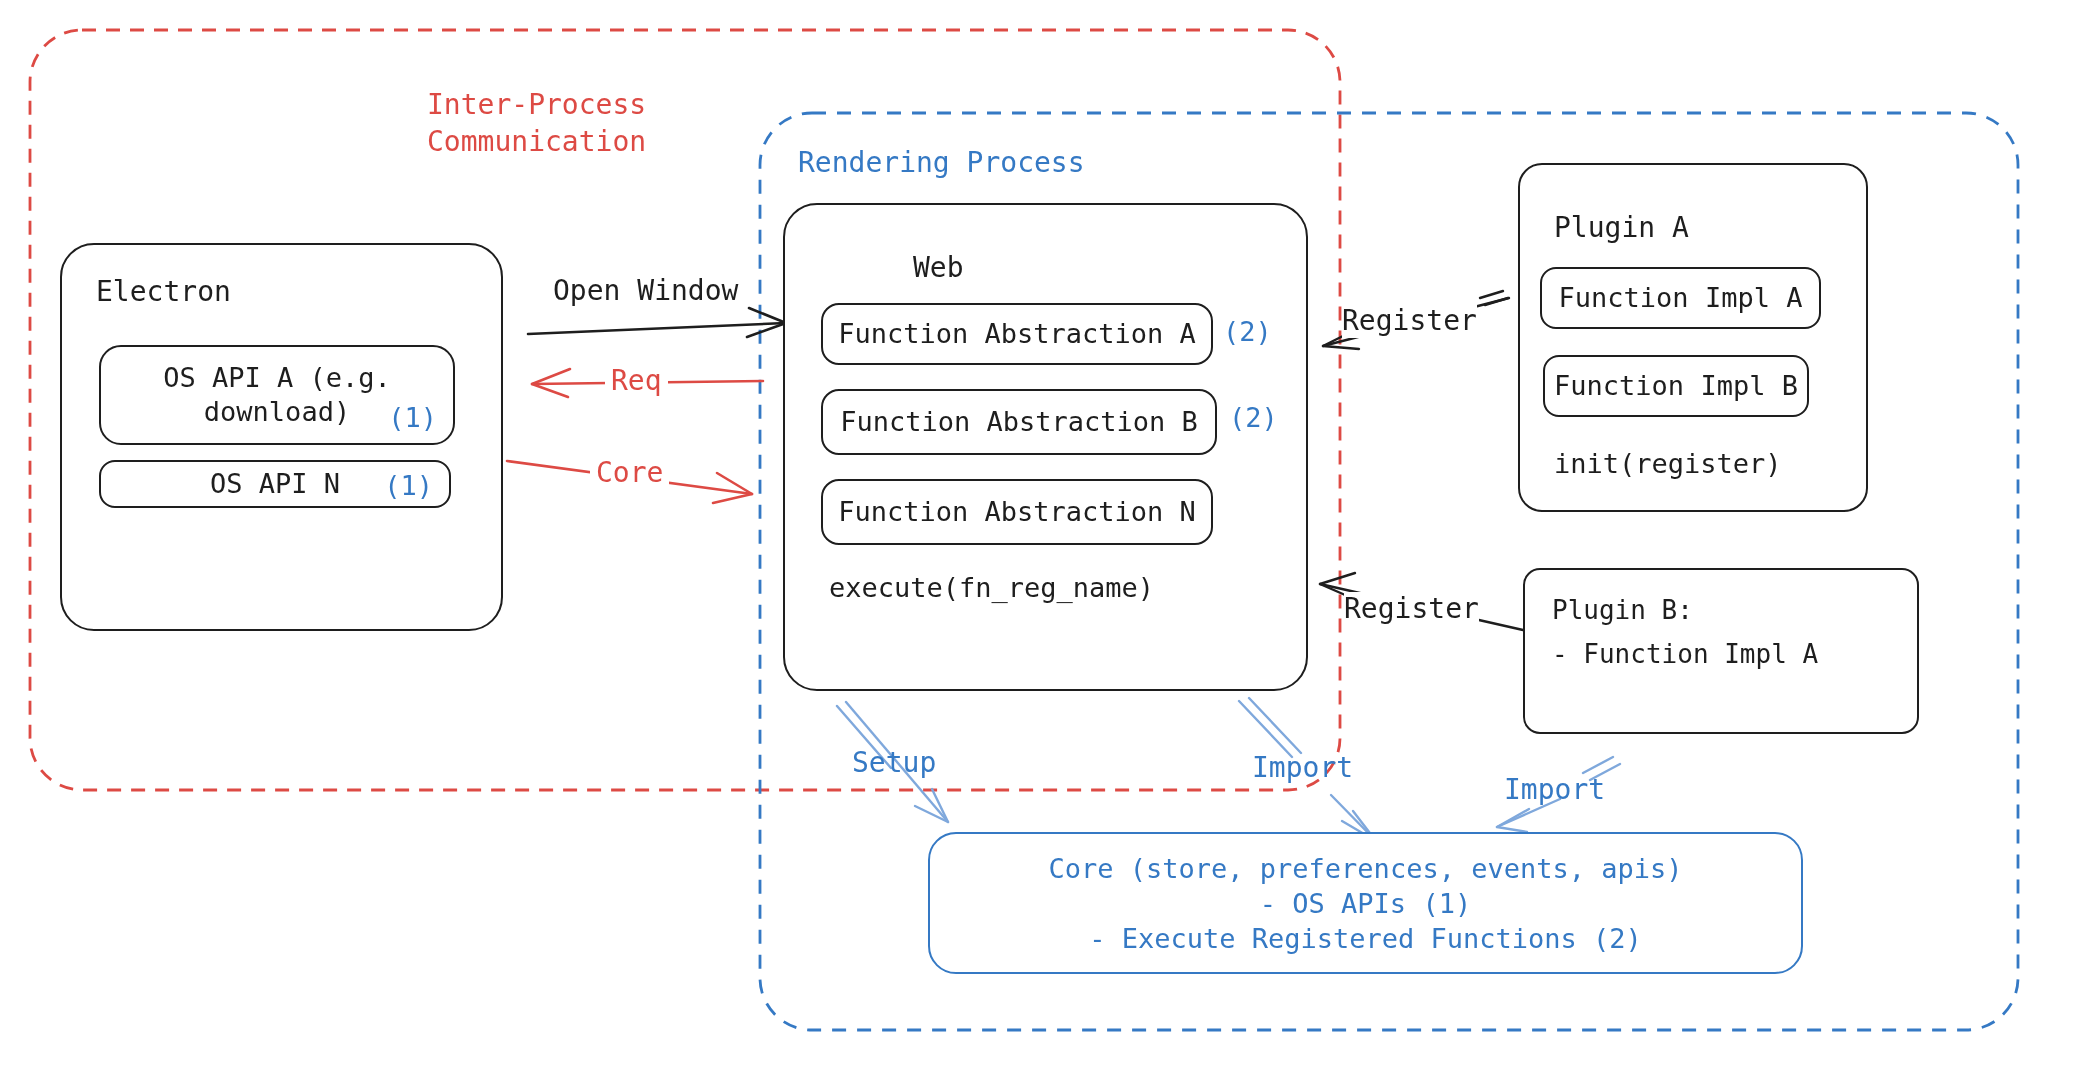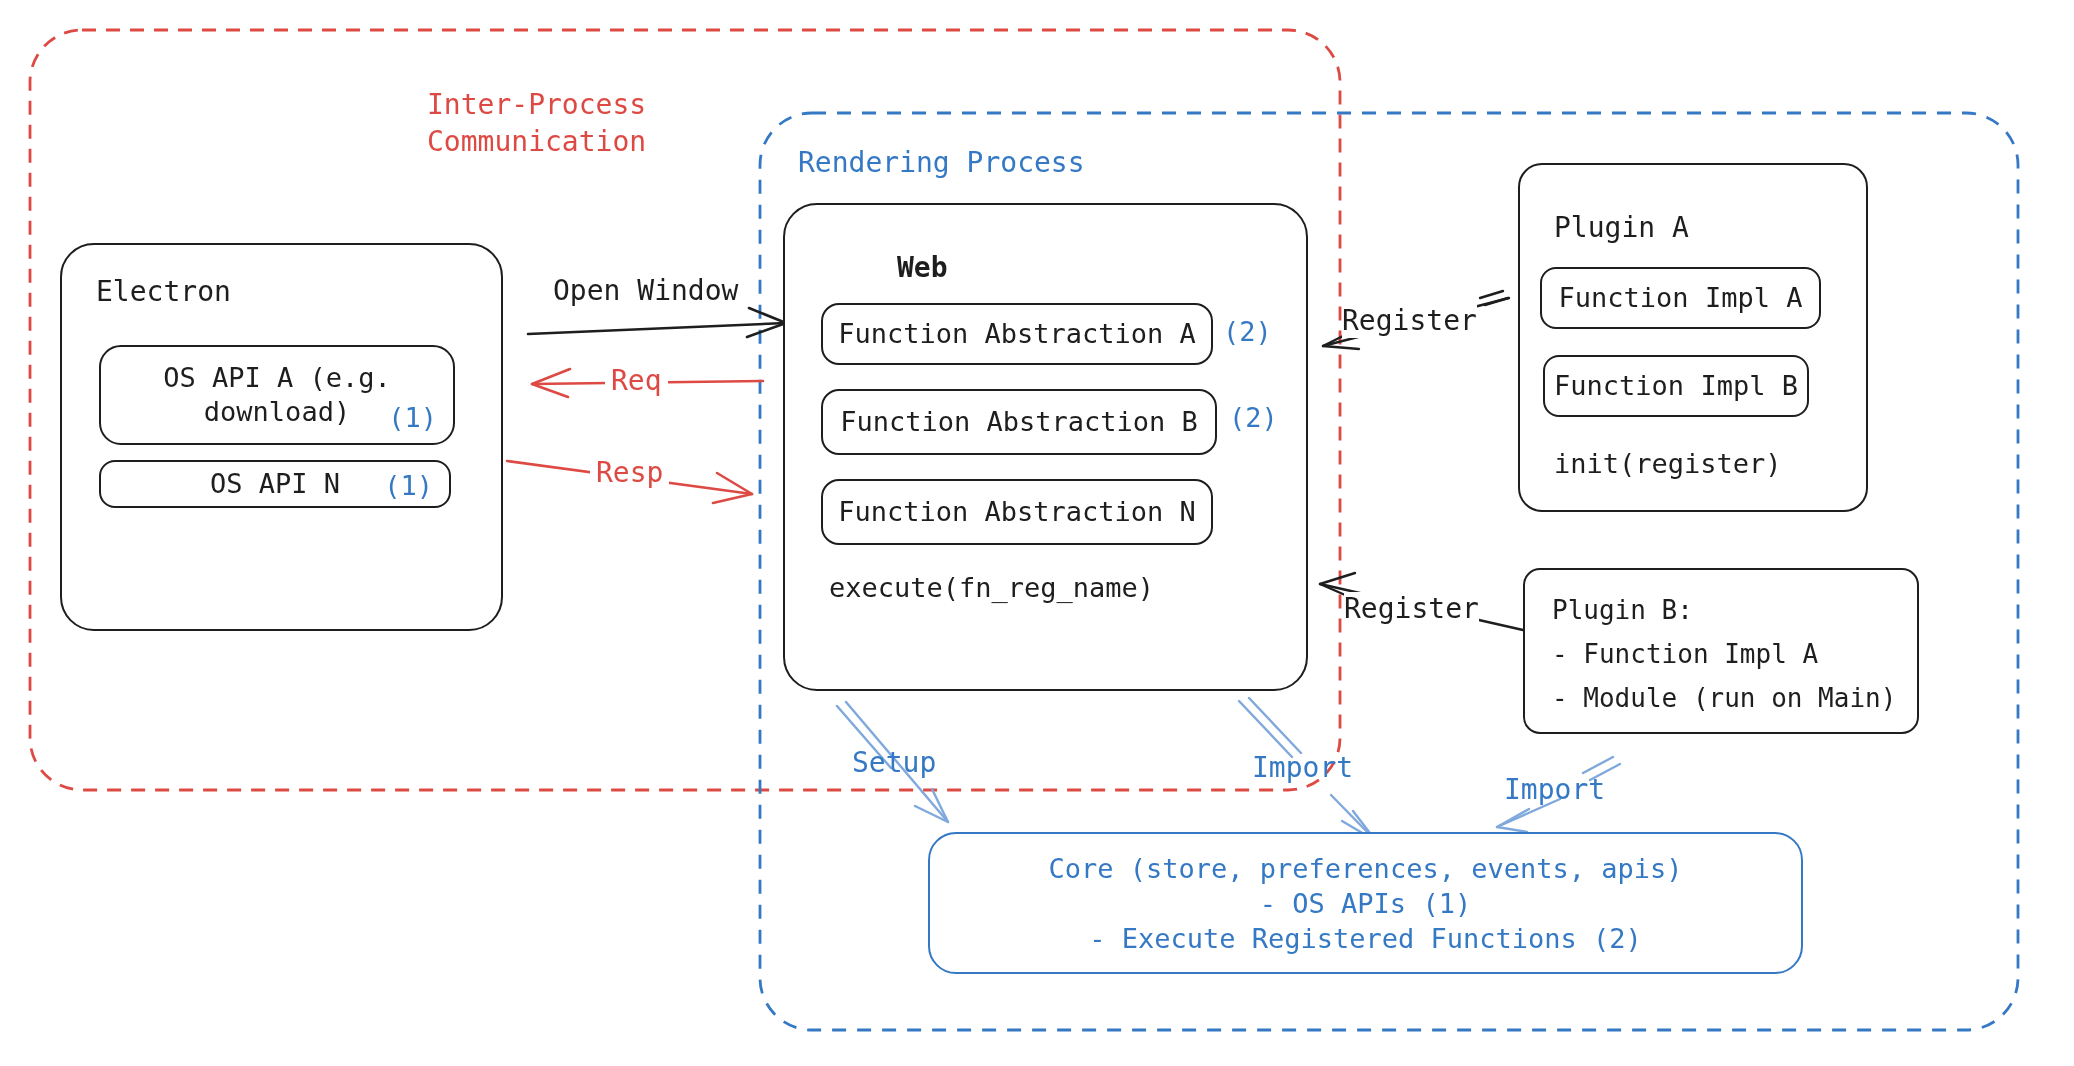--- a/index.html
+++ b/index.html
@@ -32,21 +32,21 @@
   
   #electron-box{left:60px;top:243px;width:443px;height:388px;border-radius:34px;}
   #electron-title{left:34px;top:30px;}
   #os-api-a-box{left:37px;top:100px;width:356px;height:100px;border-radius:22px;padding:0 10px;}
   #os-api-a-ref{position:absolute;right:16px;bottom:8px;}
   #os-api-n-box{left:37px;top:215px;width:352px;height:48px;border-radius:16px;}
   #os-api-n-ref{position:absolute;right:16px;top:7px;}
 
   
   #web-box{left:783px;top:203px;width:525px;height:488px;border-radius:34px;}
-  #web-title{left:112px;top:46px;font-weight:bold;}
+  #web-title{left:128px;top:46px;}
   #fa-a-box{left:36px;top:98px;width:392px;height:62px;border-radius:18px;}
   #fa-a-ref{left:438px;top:110px;}
   #fa-b-box{left:36px;top:184px;width:396px;height:66px;border-radius:18px;}
   #fa-b-ref{left:444px;top:196px;}
   #fa-n-box{left:36px;top:274px;width:392px;height:66px;border-radius:18px;}
   #execute-label{left:44px;top:366px;text-align:center;}
 
   
   #plugin-a-box{left:1518px;top:163px;width:350px;height:349px;border-radius:24px;}
   #plugin-a-title{left:34px;top:46px;}
@@ -154,29 +154,29 @@
   </div>
 
   <div class="box" id="plugin-a-box">
     <div class="lbl f28" id="plugin-a-title">Plugin A</div>
     <div class="box center-txt f27" id="impl-b-box">Function Impl B</div>
     <div class="box center-txt f27" id="impl-a-box">Function Impl A</div>
     <div class="lbl f27" id="init-label">init(register)</div>
   </div>
 
   <div class="box" id="plugin-b-box">
-    <div class="lbl f26" id="plugin-b-text"><span>Plugin B:</span><br><span>- Function Impl A</span><br><span>- Module (run on Main)</span></div>
+    <div class="lbl f26" id="plugin-b-text"><span>Plugin B:</span><br><span>- Function Impl A</span><br></div>
   </div>
 
   <div class="bluebox" id="core-box">
     <div class="blue-t" id="core-text"><span>Core (store, preferences, events, apis)</span><br><span>- OS APIs (1)</span><br><span>- Execute Registered Functions (2)</span></div>
   </div>
 
   <div class="lbl f28" id="open-window-label">Open Window</div>
   <div class="lbl f28 red-t on-line" id="req-label">Req</div>
-  <div class="lbl f28 red-t on-line" id="resp-label">Resp</div>
+  <div class="lbl f28 red-t on-line" id="resp-label">Core</div>
   <div class="lbl f28" id="register-a-label">Register</div>
   <div class="lbl f28" id="register-b-label">Register</div>
   <div class="lbl f28 blue-t" id="setup-label">Setup</div>
   <div class="lbl f28 blue-t" id="import-web-label">Import</div>
   <div class="lbl f28 blue-t" id="import-plugin-label">Import</div>
 
 </div>
 
 </body></html>

